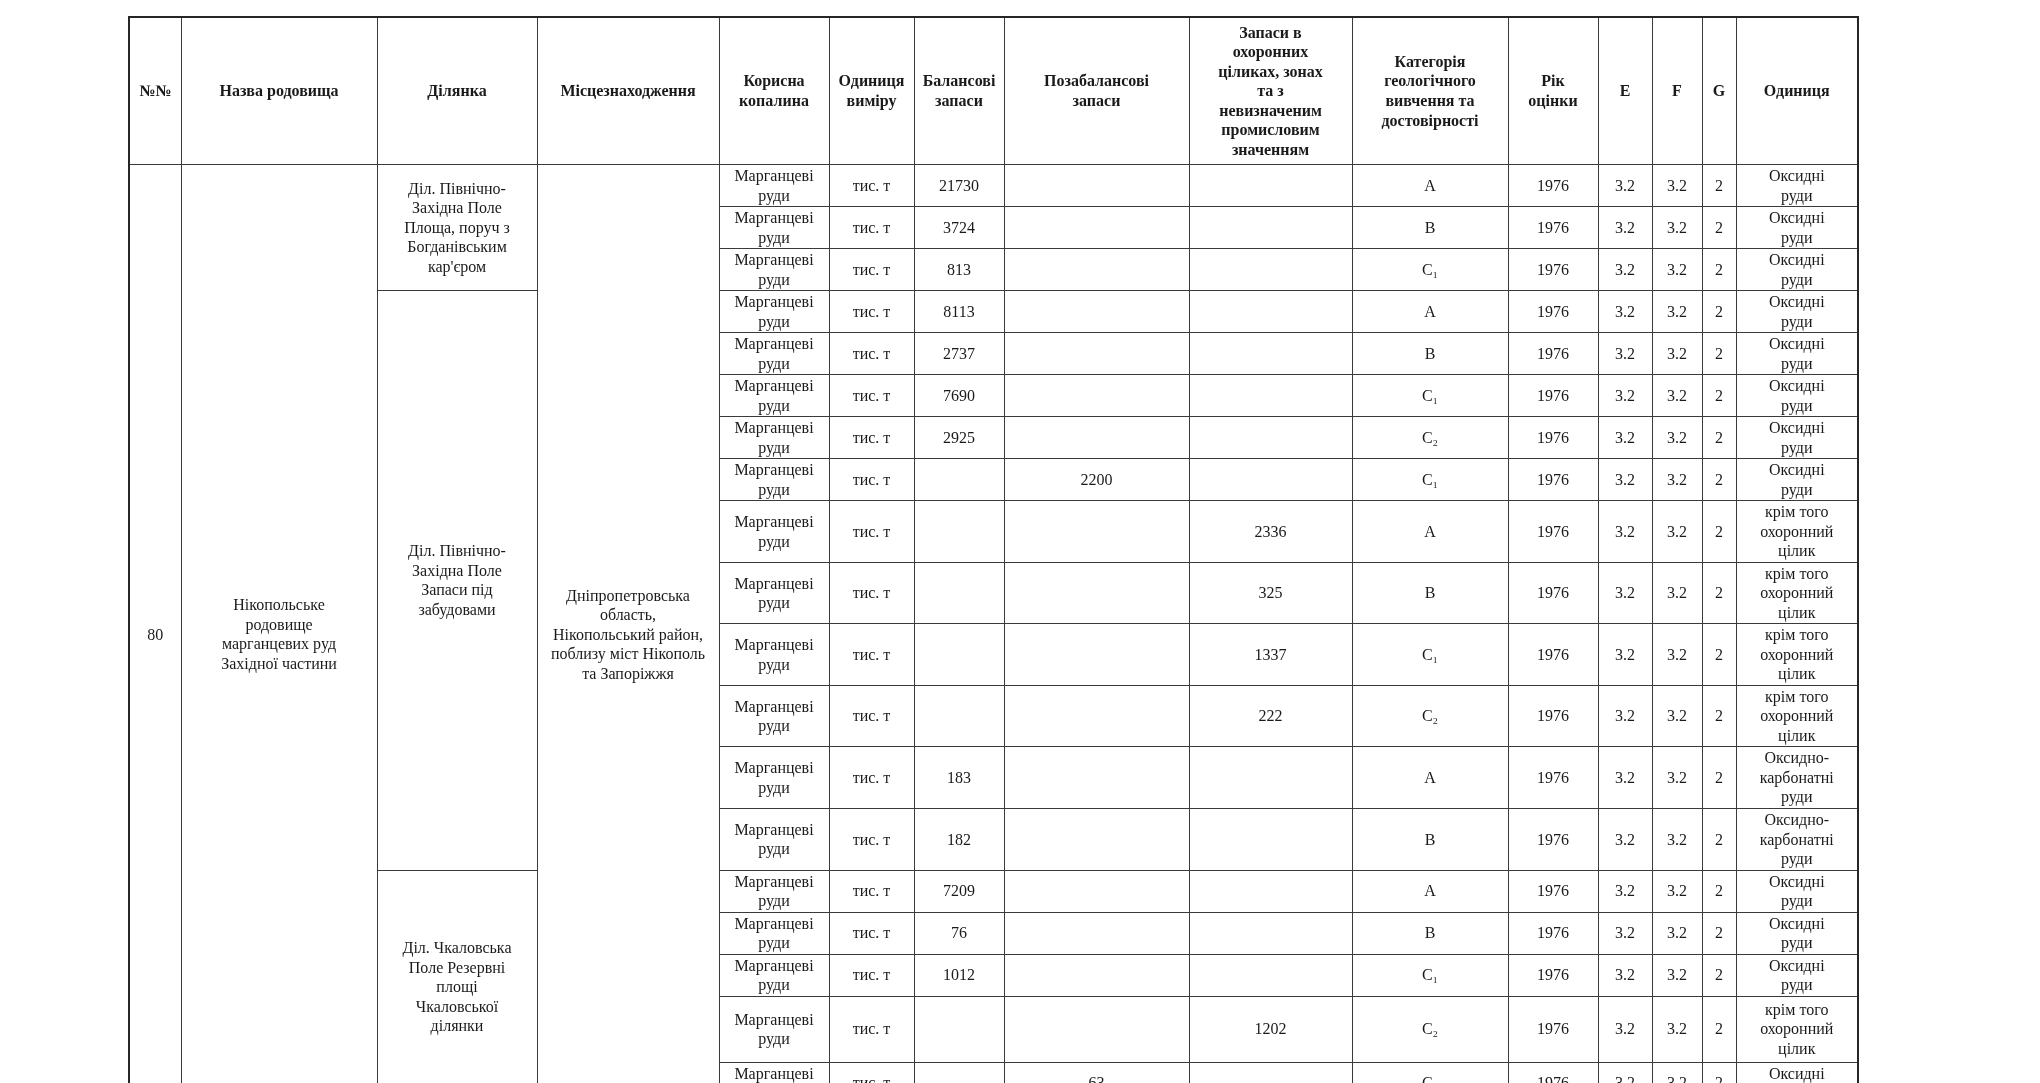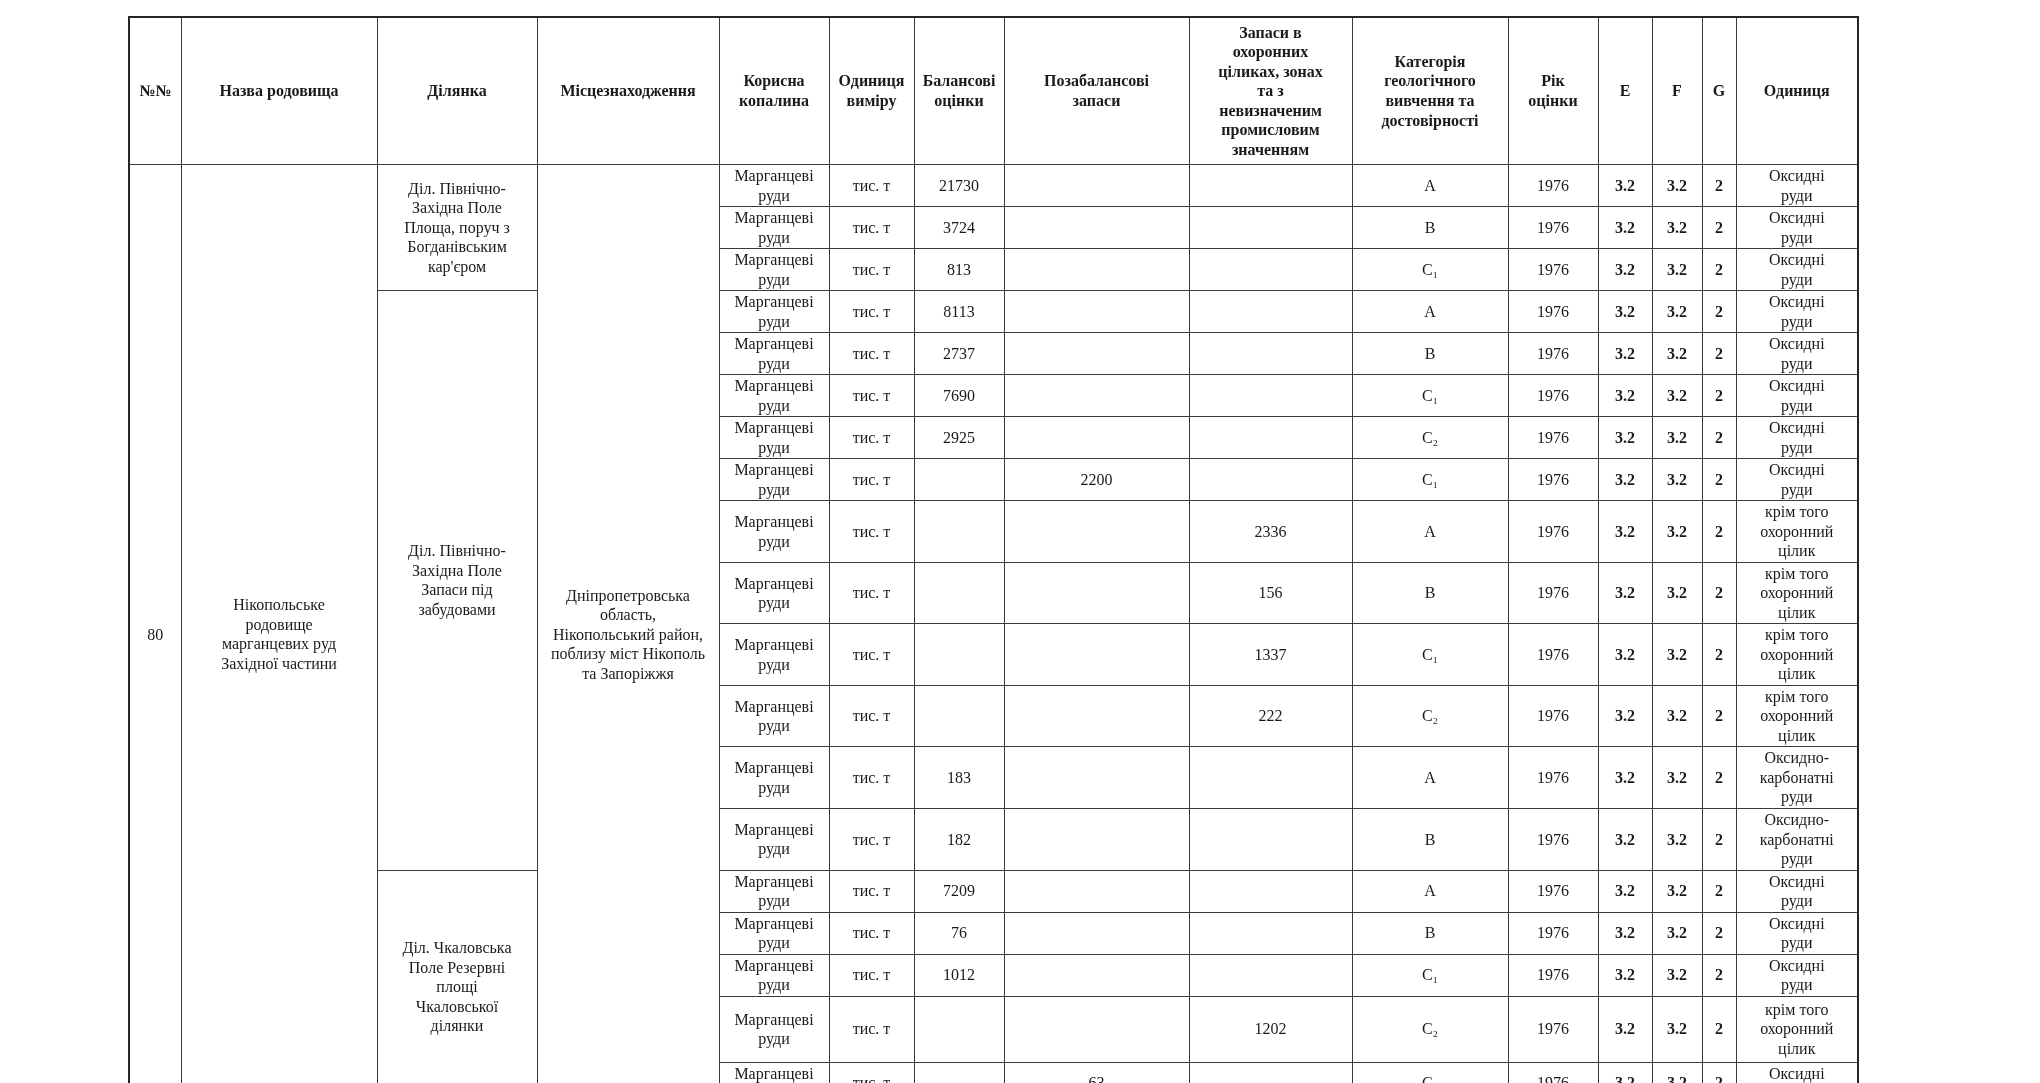--- a/index.html
+++ b/index.html
@@ -9,21 +9,21 @@
         table-layout:fixed;}
   table.reg th, table.reg td{
         border:1px solid #3a3a3a;
         text-align:center;vertical-align:middle;
         font-size:16px;line-height:1.22;
         padding:1px 3px;
         white-space:pre-line;
         overflow:hidden;}
   table.reg{border:2px solid #262626;}
   thead th{font-weight:bold;height:144px;border-top:2px solid #262626;}
-  td.b{font-weight:bold;margin-top:36px;}
+  td.b{font-weight:normal;margin-top:36px;}
   tr.h40{height:40px;} tr.h42{height:42px;} tr.h60{height:60px;} tr.h66{height:66px;}
 </style>
 </head>
 <body>
 
 <div class="page">
 <table class="reg">
   <colgroup>
     <col style="width:52px">
         <col style="width:196px">
@@ -45,21 +45,21 @@
     <tr>
       <th>№№</th>
       <th>Назва родовища</th>
       <th>Ділянка</th>
       <th>Місцезнаходження</th>
       <th>Корисна
 копалина</th>
       <th>Одиниця
 виміру</th>
       <th>Балансові
-оцінки</th>
+запаси</th>
       <th>Позабалансові
 запаси</th>
       <th>Запаси в
 охоронних
 ціликах, зонах
 та з
 невизначеним
 промисловим
 значенням</th>
       <th>Категорія
@@ -229,21 +229,21 @@
       <td>крім того
 охоронний
 цілик</td>
     </tr>
     <tr class="h60">
       <td>Марганцеві
 руди</td>
       <td>тис. т</td>
       <td></td>
       <td></td>
-      <td>156</td>
+      <td>325</td>
       <td>В</td>
       <td>1976</td>
       <td class="b">3.2</td>
       <td class="b">3.2</td>
       <td class="b">2</td>
       <td>крім того
 охоронний
 цілик</td>
     </tr>
     <tr class="h60">

